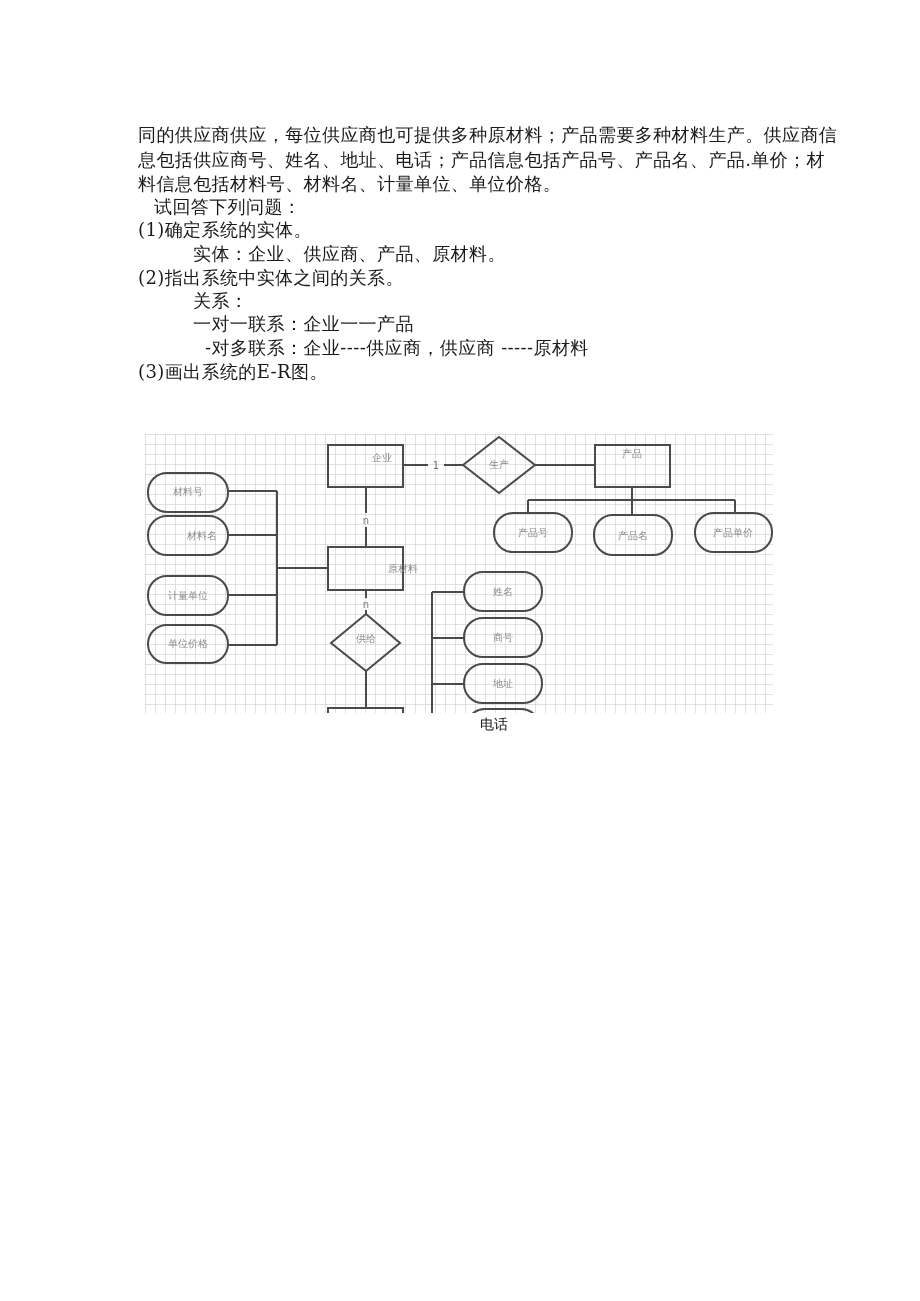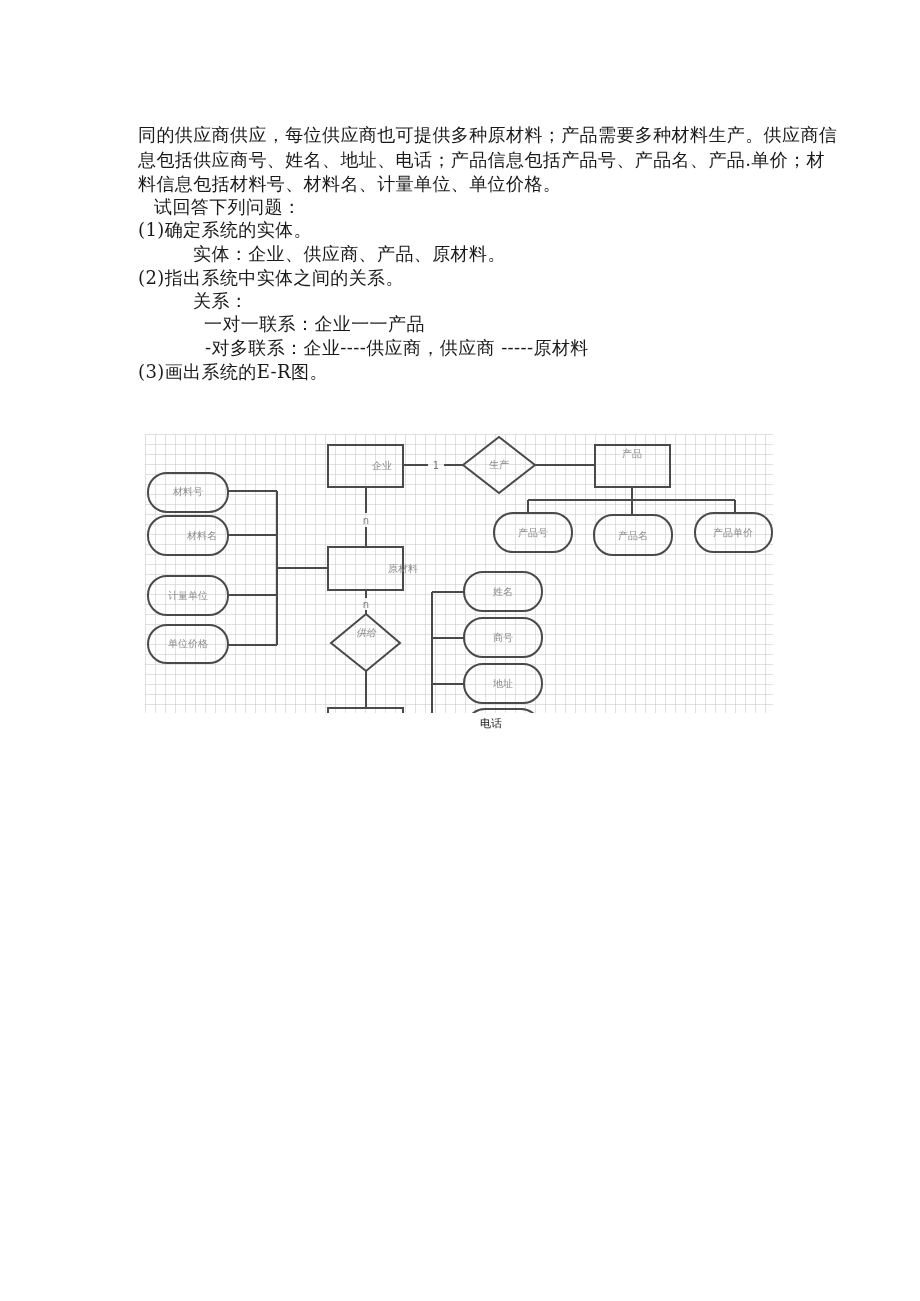--- a/index.html
+++ b/index.html
@@ -41,36 +41,36 @@
     font-family: "DejaVu Sans", "Liberation Sans", sans-serif;
     font-size: 10px;
     color: #777;
     transform: translate(-50%, -50%);
   }
   .caption {
     position: absolute;
     left: 480px;
     top: 716px;
     font-family: Liberation Serif, serif;
-    font-size: 11px;
+    font-size: 14px;
     color: #111;
   }
 </style>
 </head>
 <body>
 
 <div class="line" style="top:125px;">同的供应商供应，每位供应商也可提供多种原材料；产品需要多种材料生产。供应商信</div>
 <div class="line" style="top:150px;">息包括供应商号、姓名、地址、电话；产品信息包括产品号、产品名、产品.单价；材</div>
 <div class="line" style="top:174px;">料信息包括材料号、材料名、计量单位、单位价格。</div>
 <div class="line" style="top:197px;margin-left:16px;">试回答下列问题：</div>
 <div class="line" style="top:220px;">(1)确定系统的实体。</div>
 <div class="line" style="top:244px; left:193px;">实体：企业、供应商、产品、原材料。</div>
 <div class="line" style="top:268px;">(2)指出系统中实体之间的关系。</div>
 <div class="line" style="top:291px; left:193px;">关系：</div>
-<div class="line" style="top:314px; left:193px;margin-left:11px;">一对一联系：企业一一产品</div>
+<div class="line" style="top:314px; left:193px;">一对一联系：企业一一产品</div>
 <div class="line" style="top:338px; left:205px;">-对多联系：企业----供应商，供应商 -----原材料</div>
 <div class="line" style="top:362px;">(3)画出系统的E-R图。</div>
 
 <div class="diagram">
   <svg width="628" height="279" viewBox="0 0 628 279">
     <g fill="none" stroke="#4a4a4a" stroke-width="2">
 
       <rect x="183" y="11" width="75" height="42"></rect>
 
       <polygon points="318,31 354,3 390,31 354,59"></polygon>
@@ -123,25 +123,25 @@
       <rect x="449" y="81" width="78" height="40" rx="19"></rect>
       <rect x="550" y="79" width="77" height="39" rx="19"></rect>
 
       <rect x="319" y="138" width="78" height="39" rx="19"></rect>
       <rect x="319" y="184" width="78" height="39" rx="19"></rect>
       <rect x="319" y="230" width="78" height="39" rx="19"></rect>
       <rect x="321" y="275" width="74" height="39" rx="19"></rect>
     </g>
   </svg>
 
-  <div class="shape-label" style="left:220px; top:32px;padding-left:34px;">企业</div>
+  <div class="shape-label" style="left:220px; top:24px;padding-left:34px;">企业</div>
   <div class="shape-label" style="left:354px; top:31px;">生产</div>
   <div class="shape-label" style="left:487px; top:20px;">产品</div>
   <div class="shape-label" style="left:233px; top:135px;margin-left:25px;">原材料</div>
-  <div class="shape-label" style="left:221px; top:199px;font-style:italic;">供给</div>
+  <div class="shape-label" style="left:221px; top:205px;">供给</div>
 
   <div class="card-label" style="left:291px; top:31px;">1</div>
   <div class="card-label" style="left:221px; top:86px;">n</div>
   <div class="card-label" style="left:221px; top:170px;">n</div>
 
   <div class="shape-label" style="left:43px; top:58px;">材料号</div>
   <div class="shape-label" style="left:43px; top:102px;margin-left:14px;">材料名</div>
   <div class="shape-label" style="left:43px; top:162px;">计量单位</div>
   <div class="shape-label" style="left:43px; top:210px;">单位价格</div>
 

